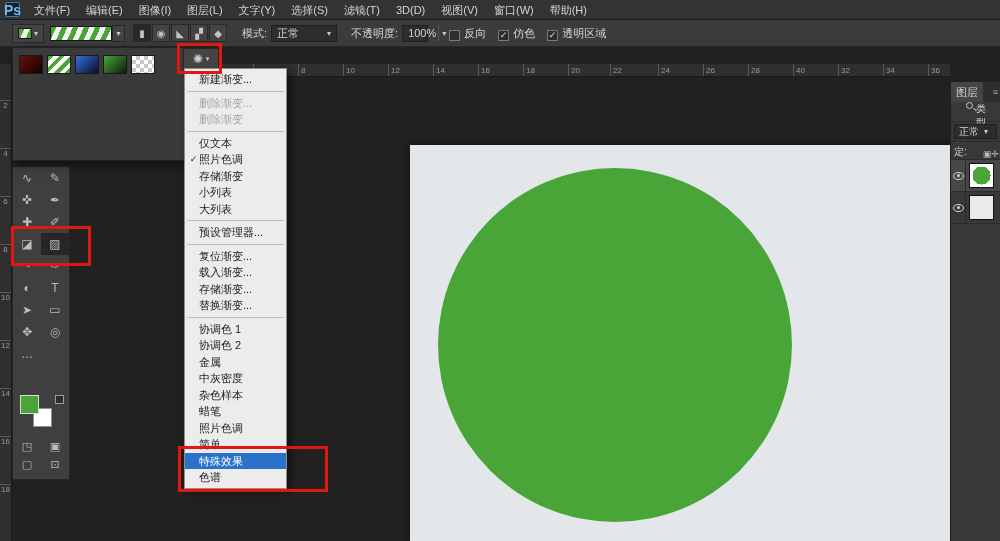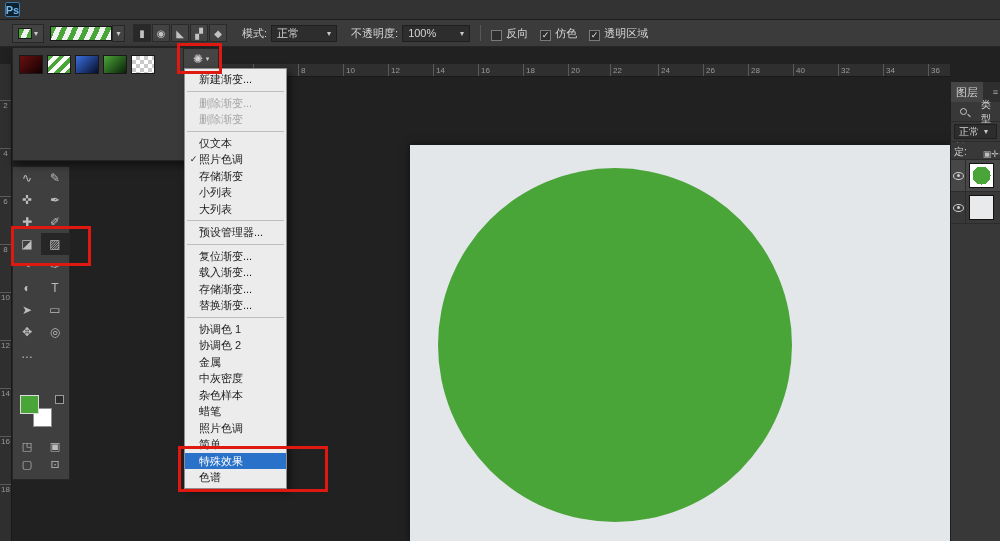--- a/index.html
+++ b/index.html
@@ -1,39 +1,39 @@
 <!DOCTYPE html>
 <html><head>
 <meta charset="utf-8">
 <style>
   *{margin:0;padding:0;box-sizing:border-box}
   body{width:1000px;height:541px;font-family:"Liberation Sans","DejaVu Sans",sans-serif;overflow:hidden}
   #stage{position:relative;width:1000px;height:541px;overflow:hidden;background:#212121}
 
   
   .menubar{position:absolute;left:0;top:0;width:100%;height:20px;background:#333;border-bottom:1px solid #1c1c1c;display:flex;align-items:center;z-index:5}
-  .ps-logo{width:15px;height:15px;margin:0 6px 0 5px;background:#0d2231;color:#7ab7e8;border:1px solid #3d7aa9;font-size:11px;font-weight:bold;display:flex;align-items:center;justify-content:center;border-radius:2px}
+  .ps-logo{width:15px;height:15px;margin:0 6px 0 5px;background:#0d2231;color:#7ab7e8;border:1px solid #3d7aa9;font-size:14px;font-weight:bold;display:flex;align-items:center;justify-content:center;border-radius:2px}
   .mb-items{display:flex;height:100%;align-items:center}
   .mb-item{padding:0 8px;font-size:11px;color:#d4d4d4;line-height:20px;white-space:nowrap}
 
   
   .optionsbar{position:absolute;left:0;top:20px;width:100%;height:27px;background:#3b3b3b;border-bottom:1px solid #262626;display:flex;align-items:center;z-index:5;color:#d4d4d4;font-size:11px}
   .tool-preset{margin-left:12px;width:32px;height:19px;background:#434343;border:1px solid #272727;display:flex;align-items:center;justify-content:center;gap:2px}
   .mini-grad{width:14px;height:11px;border:1px solid #1a1a1a}
   .arrow{font-size:8px;color:#c9c9c9}
   .grad-sample-wrap{display:flex;margin-left:6px;align-items:center}
   .grad-sample{width:62px;height:15px;border:1px solid #161616}
   .grad-arrow{width:13px;height:17px;background:#434343;border:1px solid #272727;display:flex;align-items:center;justify-content:center;font-size:8px}
   .type-buttons{display:flex;margin-left:8px}
   .tbtn{width:18px;height:18px;margin-right:1px;background:#434343;border:1px solid #2a2a2a;color:#c2c2c2;font-size:10px;display:flex;align-items:center;justify-content:center}
   .tbtn.selected{background:#292929}
   .opt-label{margin:0 4px 0 14px;white-space:nowrap}
   .dropdown{background:#2d2d2d;border:1px solid #1f1f1f;height:17px;display:flex;align-items:center;justify-content:space-between;padding:0 5px;gap:6px}
   .dd-mode{width:66px}
-  .dd-opacity{width:68px}
+  .dd-opacity{width:26px}
   .vsep{width:1px;height:16px;background:#575757;margin:0 10px}
   .checkboxes{display:flex;align-items:center}
   .cb-wrap{display:flex;align-items:flex-end;margin-right:12px}
   .cb{width:11px;height:11px;background:#2d2d2d;border:1px solid #7a7a7a;color:#e0e0e0;font-size:9px;line-height:9px;text-align:center}
   .cb-label{margin-left:4px;white-space:nowrap}
 
   
   .h-ruler{position:absolute;left:70px;top:64px;width:880px;height:13px;background:#2f2f2f;border-bottom:1px solid #191919;z-index:1}
   .htick{position:absolute;top:0;height:100%;border-left:1px solid #5a5a5a;font-size:8px;color:#9a9a9a;padding-left:2px;line-height:13px}
   .v-ruler{position:absolute;left:0;top:64px;width:12px;height:477px;background:#2f2f2f;border-right:1px solid #191919;z-index:1}
@@ -68,21 +68,21 @@
   .menu-item.disabled{color:#a6a6a6}
   .menu-item.selected{color:#fff}
   .chk{width:11px;display:inline-block;font-size:9px;text-align:center}
   .menu-sep{height:1px;background:#bdbdbd;margin:3px 2px}
 
   
   .layers-panel{position:absolute;left:950px;top:82px;width:50px;height:459px;background:#383838;border-left:1px solid #1f1f1f;z-index:3;color:#d2d2d2;font-size:10px}
   .panel-tab-row{height:20px;background:#2e2e2e;display:flex;align-items:center}
   .panel-tab{height:20px;background:#454545;padding:0 5px;display:flex;align-items:center;font-size:11px}
   .panel-menu-ic{margin-left:auto;margin-right:2px;font-size:9px;color:#aaa}
-  .filter-row{height:20px;display:flex;align-items:center;border-bottom:1px solid #2b2b2b;padding:0 9px;gap:14px}
+  .filter-row{height:20px;display:flex;border-bottom:1px solid #2b2b2b;padding:0 15px;gap:3px}
   .search-ic{width:7px;height:7px;border:1px solid #c9c9c9;border-radius:50%;position:relative;flex:none}
   .search-ic::after{content:"";position:absolute;left:6px;top:6px;width:4px;height:1px;background:#c9c9c9;transform:rotate(45deg)}
   .blend-row{height:20px;display:flex;align-items:center;padding:0 3px;border-bottom:1px solid #2b2b2b}
   .blend-dd{background:#2d2d2d;border:1px solid #1f1f1f;height:15px;display:flex;align-items:center;gap:5px;padding:0 4px;flex:1}
   .lock-row{height:18px;display:flex;align-items:flex-end;padding:0 3px;gap:16px;border-bottom:1px solid #2b2b2b;overflow:hidden}
   .lock-ic{font-size:9px;color:#bdbdbd}
   .layer-row{height:32px;display:flex;align-items:center;border-bottom:1px solid #2c2c2c}
   .layer-row.selected{background:#474747}
   .eye-cell{width:15px;height:100%;border-right:1px solid #2c2c2c;display:flex;align-items:center;justify-content:center;flex:none}
   .eye{width:11px;height:8px;border:1px solid #cfcfcf;border-radius:50%;position:relative}
@@ -95,20 +95,33 @@
   #annot-gradient-tool{left:11px;top:226px;width:80px;height:40px}
   #annot-special-effects{left:178px;top:446px;width:150px;height:46px}
 </style>
 </head>
 <body>
 
 <div id="stage">
 
   <div class="menubar">
     <div class="ps-logo">Ps</div>
+    <div class="mb-items">
+        <div class="mb-item">文件(F)</div>
+        <div class="mb-item">编辑(E)</div>
+        <div class="mb-item">图像(I)</div>
+        <div class="mb-item">图层(L)</div>
+        <div class="mb-item">文字(Y)</div>
+        <div class="mb-item">选择(S)</div>
+        <div class="mb-item">滤镜(T)</div>
+        <div class="mb-item">3D(D)</div>
+        <div class="mb-item">视图(V)</div>
+        <div class="mb-item">窗口(W)</div>
+        <div class="mb-item">帮助(H)</div>
+      </div>
   </div>
 
   <div class="optionsbar">
     <div class="tool-preset">
       <span class="mini-grad" style="background: repeating-linear-gradient(115deg, rgb(74, 165, 57) 0px, rgb(74, 165, 57) 5px, rgb(242, 242, 242) 5px, rgb(242, 242, 242) 10px);"></span>
       <span class="arrow">▾</span>
     </div>
     <div class="grad-sample-wrap">
       <div class="grad-sample" style="background: repeating-linear-gradient(115deg, rgb(74, 165, 57) 0px, rgb(74, 165, 57) 5px, rgb(242, 242, 242) 5px, rgb(242, 242, 242) 10px);"></div>
       <div class="grad-arrow">

